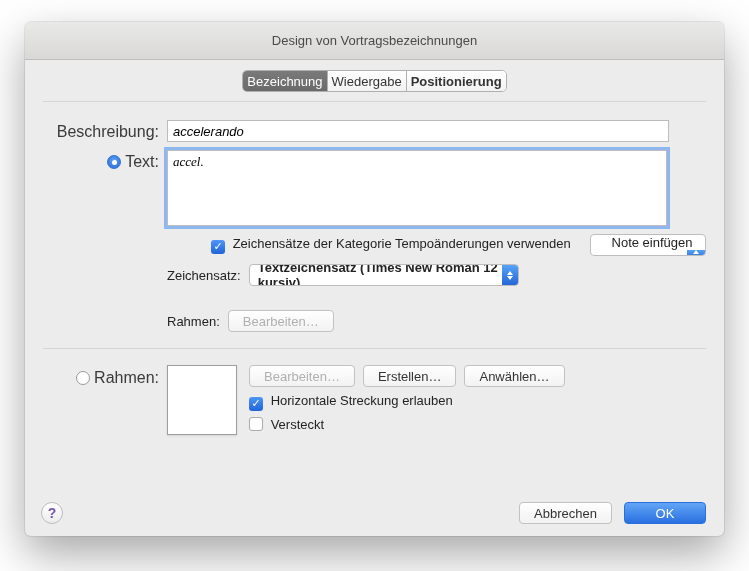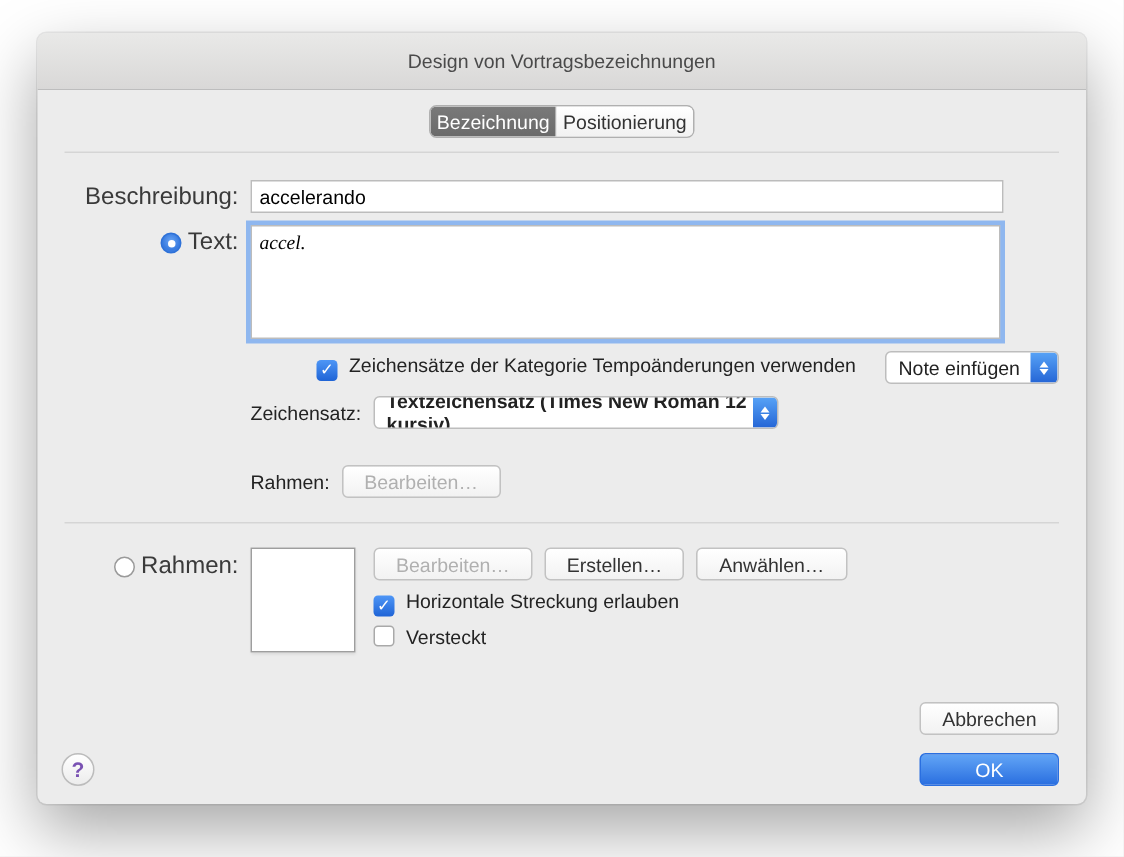--- a/index.html
+++ b/index.html
@@ -53,21 +53,21 @@
   .seg .tab {
     padding: 2px 4px;
     font-size: 13px;
     background: linear-gradient(#ffffff,#f2f2f2);
     border-right:1px solid #b0b0b0;
     display:flex;
     align-items:center;
     cursor:default;
     color:#333;
   }
-  .seg .tab:last-child { border-right:none; }
+  .seg .tab:last-child { border-right:none;font-weight:bold; }
   .seg .tab.active {
     background: linear-gradient(#7a7a7a,#6a6a6a);
     color:#fff;
   }
   .panel {
     margin: 9px 18px 0 18px;
     background: #ececec;
     border-top:1px solid #d5d5d5;
     padding-top: 18px;
     flex:1;
@@ -104,20 +104,21 @@
     width:5px;height:5px;border-radius:50%;background:#fff;
   }
   input.text {
     width: 502px;
     height: 22px;
     border:1px solid #bcbcbc;
     background:#fff;
     padding:0 5px;
     font-size:13px;
     outline:none;
+    font-style:italic;
   }
   .textarea {
     width: 500px;
     height: 76px;
     background:#fff;
     border:1px solid #bcbcbc;
     padding:3px 5px;
     font-family: "Times New Roman", serif;
     font-style: italic;
     font-size:13px;
@@ -195,41 +196,41 @@
     color:#7a52b3;
     font-weight:600;
     display:flex;align-items:center;justify-content:center;
     font-size:14px;
   }
   .footer {
     position:absolute;
     bottom:12px; right:18px;
     display:flex;
     gap:12px;
-    flex-direction:column;
   }
   .footer .btn { min-width:82px; }
   .divider { border-top:1px solid #d5d5d5; margin: 16px 0 16px 0; }
   .swatch {
     width:70px;height:70px;background:#fff;
     border:1px solid #9e9e9e;
     box-shadow: 0 1px 2px rgba(0,0,0,0.1);
   }
   .col2 { margin-left:124px; }
 </style>
 </head>
 <body>
 
 <div class="shadow-wrap">
 
   <div class="titlebar">Design von Vortragsbezeichnungen</div>
 
   <div class="tabs-row">
     <div class="seg">
       <div class="tab active">Bezeichnung</div>
+      <div class="tab">Wiedergabe</div>
       <div class="tab">Positionierung</div>
     </div>
   </div>
 
   <div class="panel">
 
     <div class="row">
       <div class="lead">Beschreibung:</div>
       <input class="text" type="text" value="accelerando" style="">
     </div>
@@ -240,21 +241,21 @@
         <span>Text:</span>
       </div>
       <textarea class="textarea" style="">accel.</textarea>
     </div>
 
     <div class="row col2" style="align-items:center;gap:10px;margin-top:2px;">
       <div style="flex:1;margin-left:44px;">
         <span class="cb on">✓</span>
         <span>Zeichensätze der Kategorie Tempoänderungen verwenden</span>
       </div>
-      <div class="pop" style="width:116px;">
+      <div class="pop" style="width:116px;flex-direction:column;">
         <span>Note einfügen</span>
         <span class="arrows">
             <span class="up"></span>
             <span class="down"></span>
           </span>
       </div>
     </div>
 
     <div class="row col2" style="align-items:center;gap:8px;">
       <span>Zeichensatz:</span>

